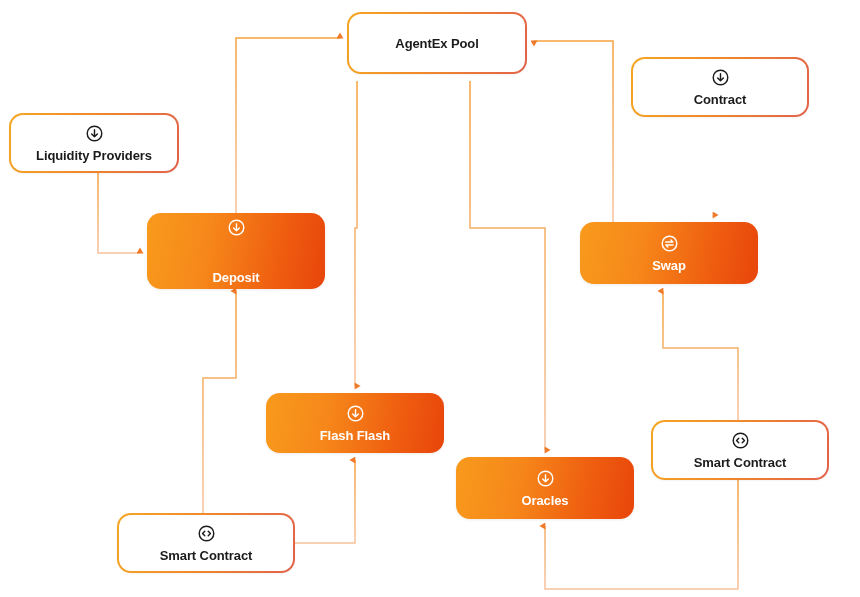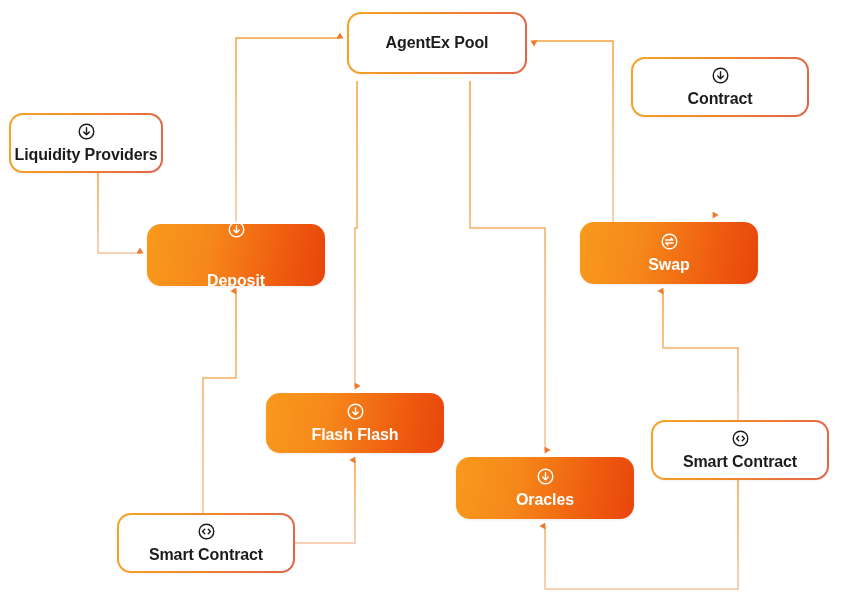--- a/index.html
+++ b/index.html
@@ -47,21 +47,21 @@
     border: none;
     background-image: linear-gradient(100deg, #f89a1c 0%, #f6871a 35%, #ef5f10 72%, #e8450b 100%);
     box-shadow: 0 1px 3px rgba(0,0,0,0.08);
   }
   .node-icon {
     display: block;
     line-height: 0;
     margin-bottom: 5px;
   }
   .node-label {
-    font-size: 16px;
+    font-size: 13px;
     font-weight: bold;
     letter-spacing: -0.1px;
     text-align: left;
     white-space: nowrap;
   }
   .node-outline .node-label { color: #1b1b1b; }
   .node-filled  .node-label { color: #ffffff; }
 </style>
 </head>
 <body>
@@ -96,28 +96,28 @@
       <div class="node node-outline" style="left: 347px; top: 12px; width: 180px; height: 62px;">
         <div class="node-label">AgentEx Pool</div>
       </div>
       <div class="node node-outline" style="left: 631px; top: 57px; width: 178px; height: 60px;">
         <span class="node-icon"><svg width="19" height="19" viewBox="0 0 24 24" fill="none" stroke="#1b1b1b" stroke-width="1.8" stroke-linecap="round" stroke-linejoin="round">
             <circle cx="12" cy="12" r="9.2"></circle>
             <path d="M12 7.2 L12 16 M8.4 12.6 L12 16.2 L15.6 12.6"></path>
           </svg></span>
         <div class="node-label">Contract</div>
       </div>
-      <div class="node node-outline" style="left: 9px; top: 113px; width: 154px; height: 60px;">
+      <div class="node node-outline" style="left: 9px; top: 113px; width: 170px; height: 60px;">
         <span class="node-icon"><svg width="19" height="19" viewBox="0 0 24 24" fill="none" stroke="#1b1b1b" stroke-width="1.8" stroke-linecap="round" stroke-linejoin="round">
             <circle cx="12" cy="12" r="9.2"></circle>
             <path d="M12 7.2 L12 16 M8.4 12.6 L12 16.2 L15.6 12.6"></path>
           </svg></span>
         <div class="node-label">Liquidity Providers</div>
       </div>
-      <div class="node node-filled" style="left: 147px; top: 224px; width: 178px; height: 62px; gap: 28px;">
+      <div class="node node-filled" style="left: 147px; top: 213px; width: 178px; height: 76px; gap: 28px;">
         <span class="node-icon"><svg width="19" height="19" viewBox="0 0 24 24" fill="none" stroke="#ffffff" stroke-width="1.8" stroke-linecap="round" stroke-linejoin="round">
             <circle cx="12" cy="12" r="9.2"></circle>
             <path d="M12 7.2 L12 16 M8.4 12.6 L12 16.2 L15.6 12.6"></path>
           </svg></span>
         <div class="node-label">Deposit</div>
       </div>
       <div class="node node-filled" style="left: 574px; top: 222px; width: 178px; height: 62px; margin-left: 6px;">
         <span class="node-icon"><svg width="19" height="19" viewBox="0 0 24 24" fill="none" stroke="#ffffff" stroke-width="1.8" stroke-linecap="round" stroke-linejoin="round">
             <circle cx="12" cy="12" r="9.2"></circle>
             <path d="M7.2 10.1 H16.2 M13.8 7.7 L16.3 10.1 M16.5 14 H7.5 M9.9 16.4 L7.4 14"></path>

